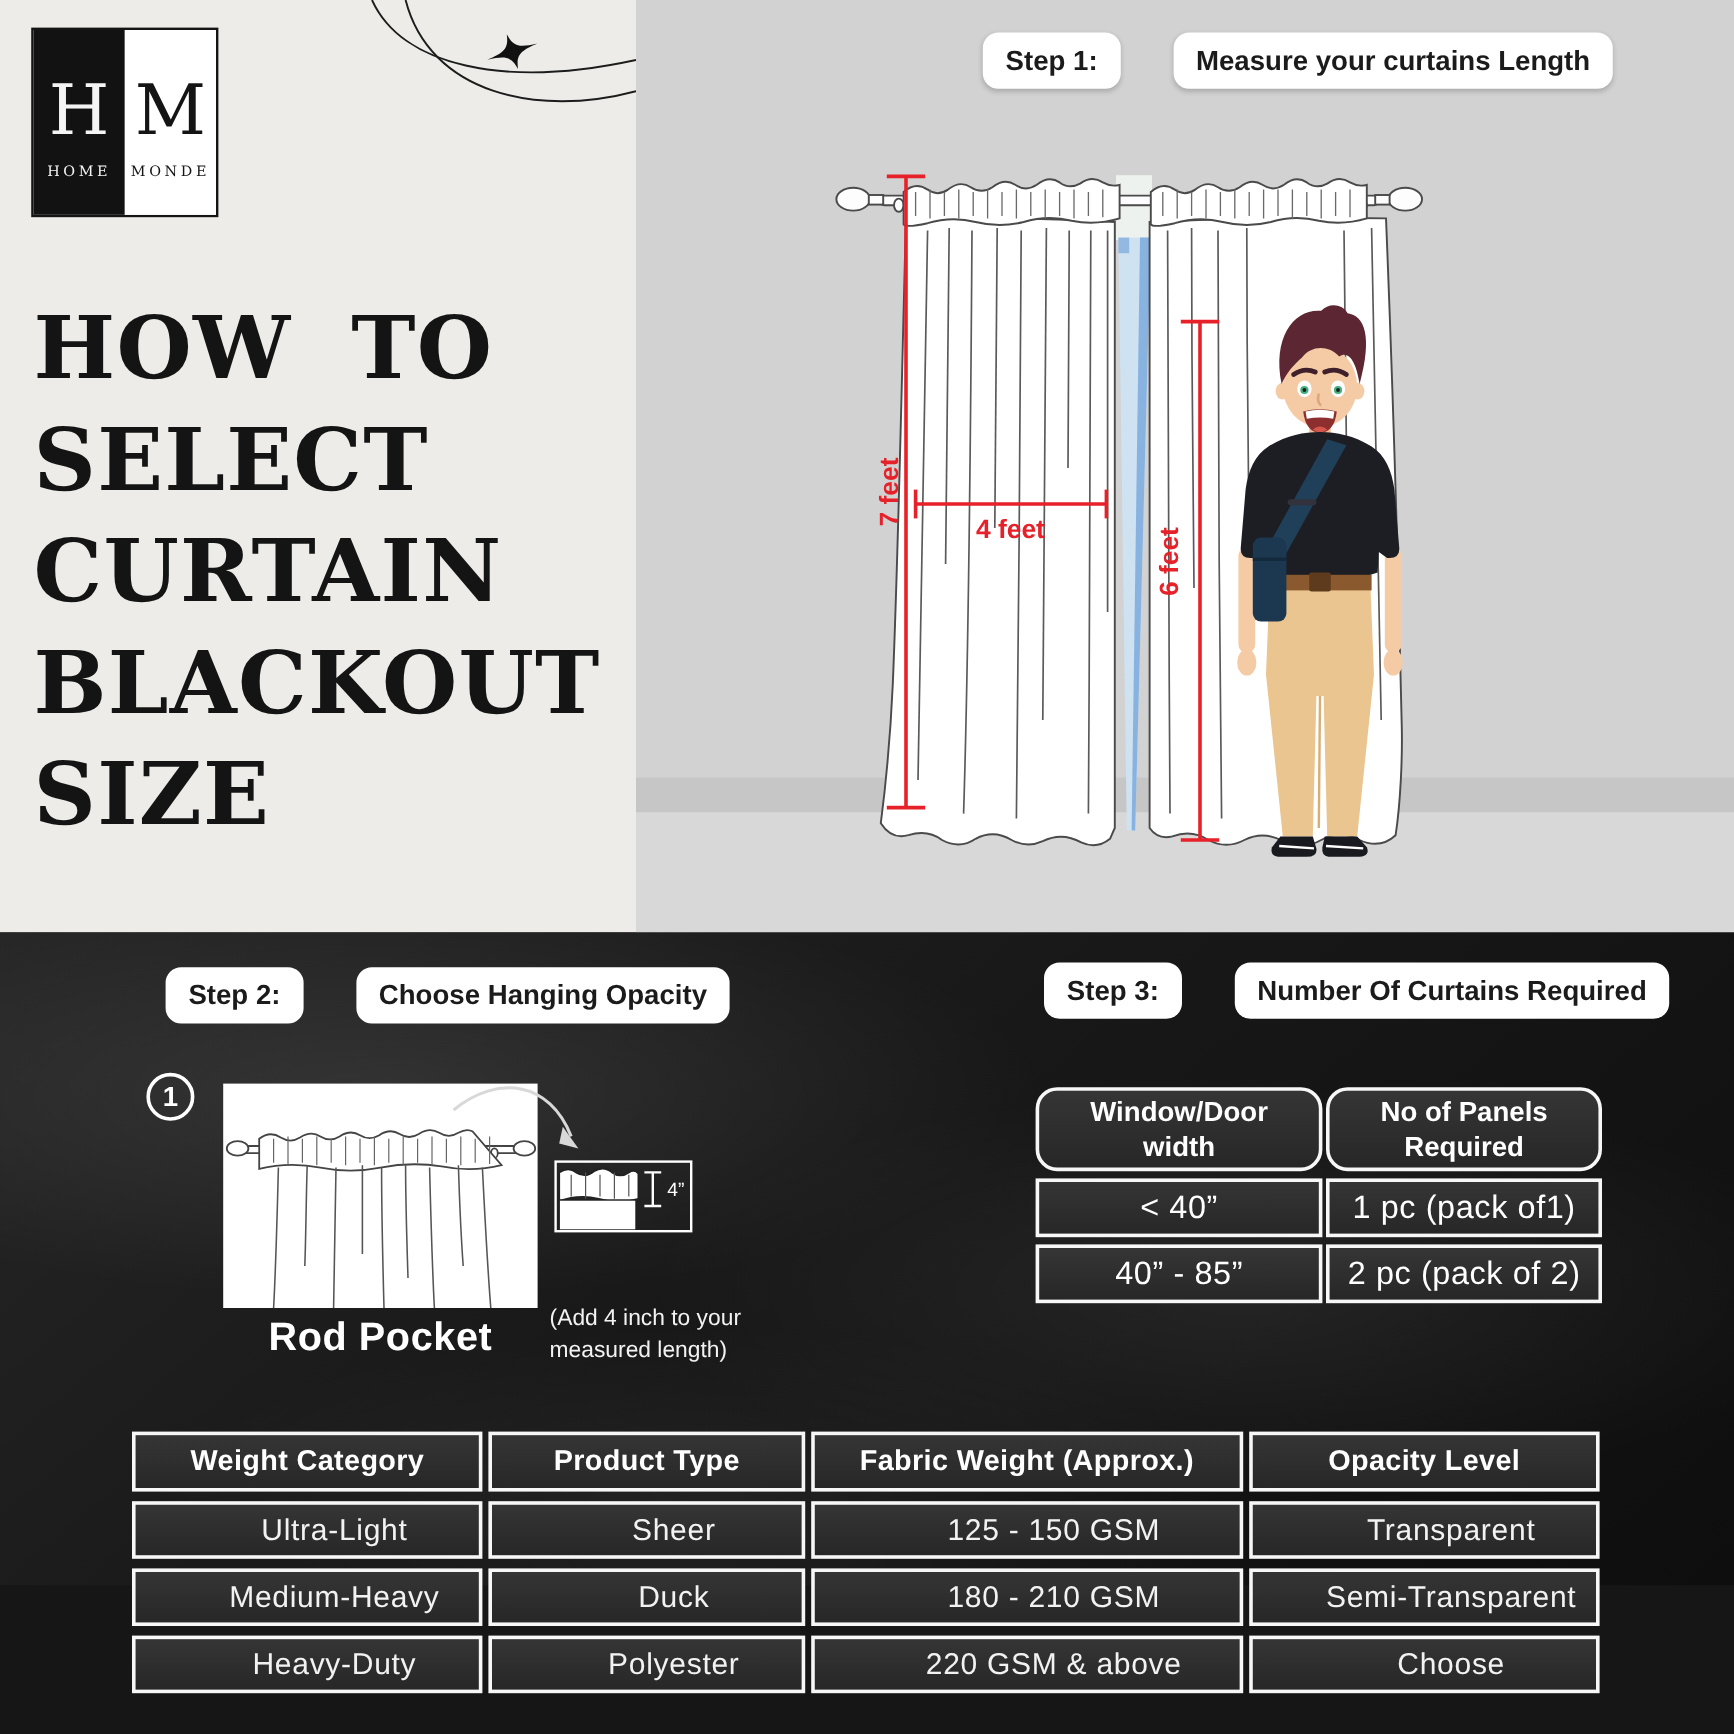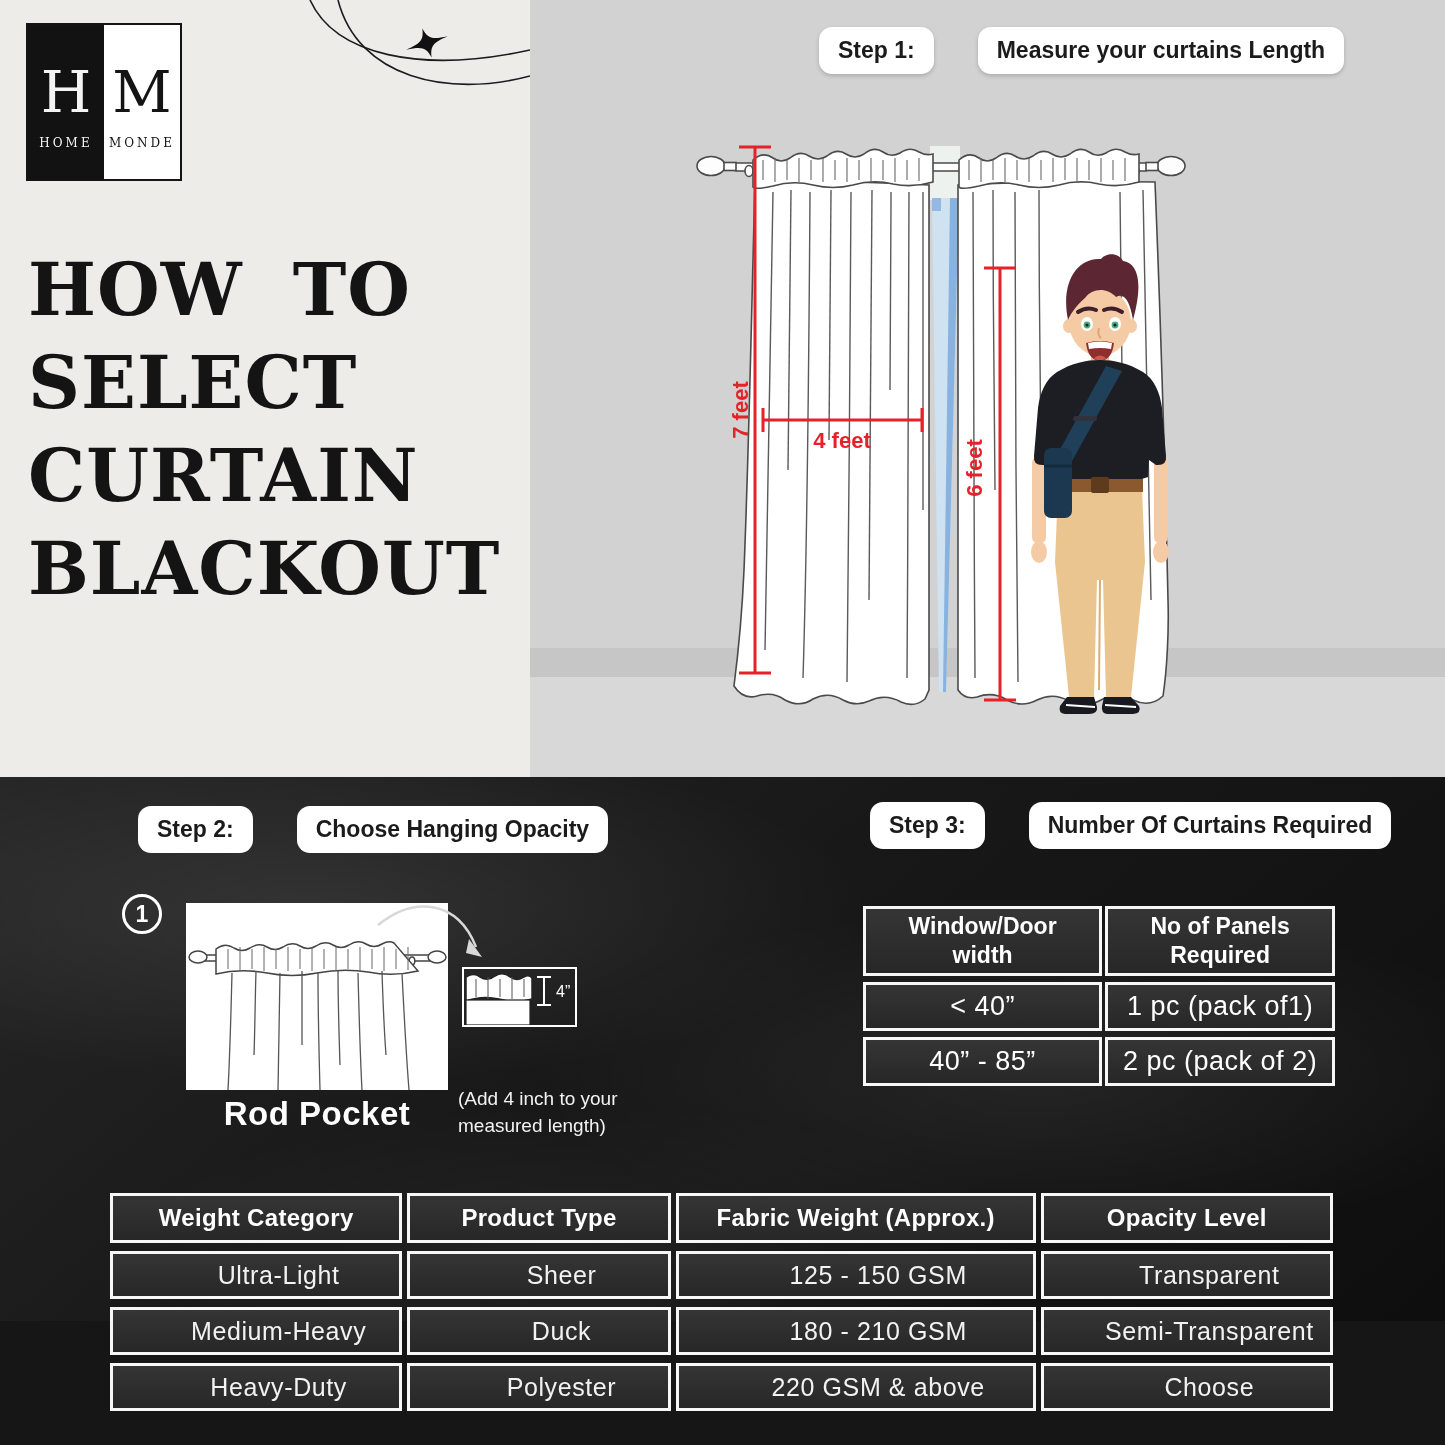--- a/index.html
+++ b/index.html
@@ -56,21 +56,21 @@
   .rp-note   { position:absolute; left:458px; top:262px; width:210px; font-size:19px; line-height:1.42; color:#f2f2f2;margin-top:47px; }
   .rp-label  { position:absolute; left:186px; top:318px; width:262px; text-align:center;
                font-size:33px; font-weight:bold; letter-spacing:.5px; color:#ffffff; }
 
   
   table { border-collapse:separate; color:#fff; }
   td { border:3px solid #f7f7f7; background:linear-gradient(180deg,#353535,#272727);
        text-align:center; vertical-align:middle; }
 
   .panels-table { position:absolute; left:860px; top:123px; width:478px; border-spacing:3px 6px; }
-  .panels-table .hdr td  { font-weight:bold; font-size:23px; line-height:1.28; height:70px; padding:0 26px; }
+  .panels-table .hdr td  { font-weight:bold; font-size:23px; line-height:1.28; height:70px; padding:0 26px;border-radius:18px; }
   .panels-table .data td { font-size:27px; height:49px; font-weight:400; letter-spacing:.5px; }
 
   .fabric-table { position:absolute; left:105px; top:408px; width:1233px; border-spacing:5px 8px; }
   .fabric-table .hdr td  { font-weight:bold; font-size:24px; height:50px; letter-spacing:.3px; }
   .fabric-table .data td { font-size:25px; height:48px; letter-spacing:.6px; color:#f2f2f2; font-weight:400;padding-left:45px; }
 
   svg text { font-family:"Liberation Sans", sans-serif; }
 </style>
 </head>
 <body>
@@ -93,20 +93,21 @@
       <path d="M30,0 C55,55 140,74 250,50" fill="none" stroke="#1c1c1c" stroke-width="1.6"></path>
       <path d="M58,0 C78,78 168,98 250,76" fill="none" stroke="#1c1c1c" stroke-width="1.6"></path>
       <path d="M0,-19 C1.8,-5 5,-1.8 19,0 C5,1.8 1.8,5 0,19 C-1.8,5 -5,1.8 -19,0 C-5,-1.8 -1.8,-5 0,-19 Z" transform="translate(147,43) rotate(-18) scale(1.15,0.8)" fill="#111"></path>
     </svg>
 
     <h1 class="title">
       <span class="t-line t0">HOW TO</span>
       <span class="t-line">SELECT</span>
       <span class="t-line">CURTAIN</span>
       <span class="t-line">BLACKOUT</span>
+      <span class="t-line">SIZE</span>
     </h1>
   </div>
 
   <div class="panel-right"></div>
   <div class="floor-band"></div>
   <div class="floor-lower"></div>
 
   <div class="pill-row" style="left:800px; top:27px;">
     <div class="pill">Step 1:</div>
     <div class="pill">Measure your curtains Length</div>

